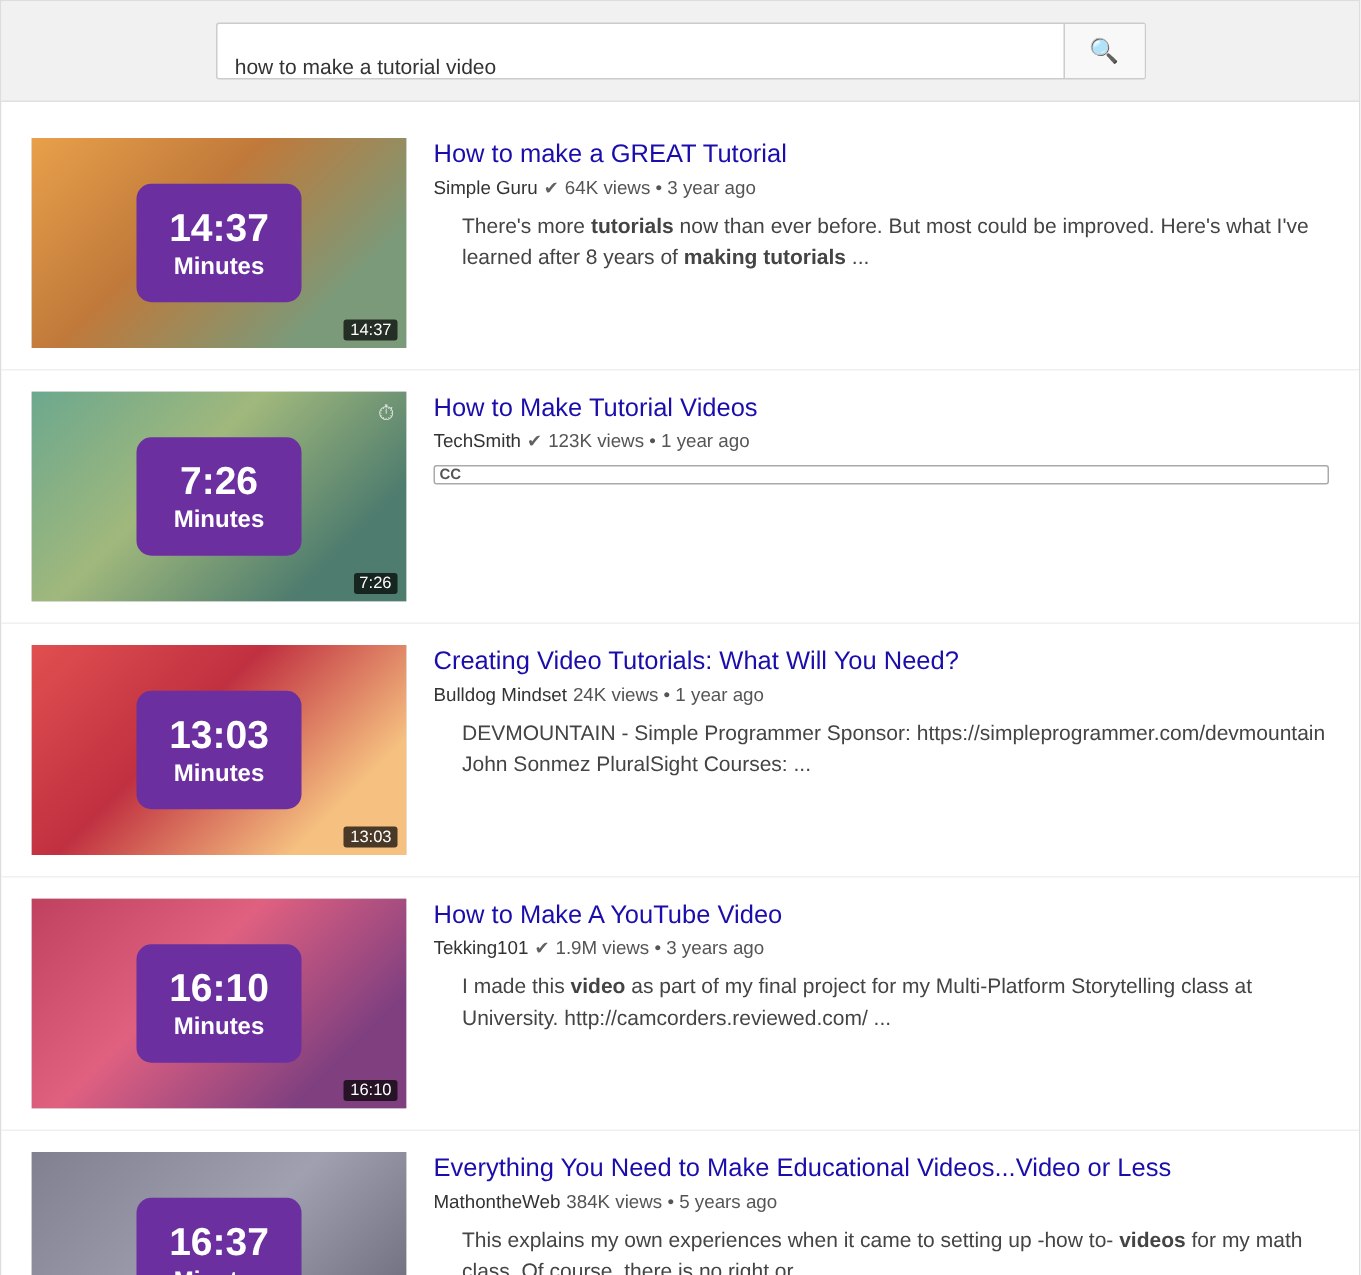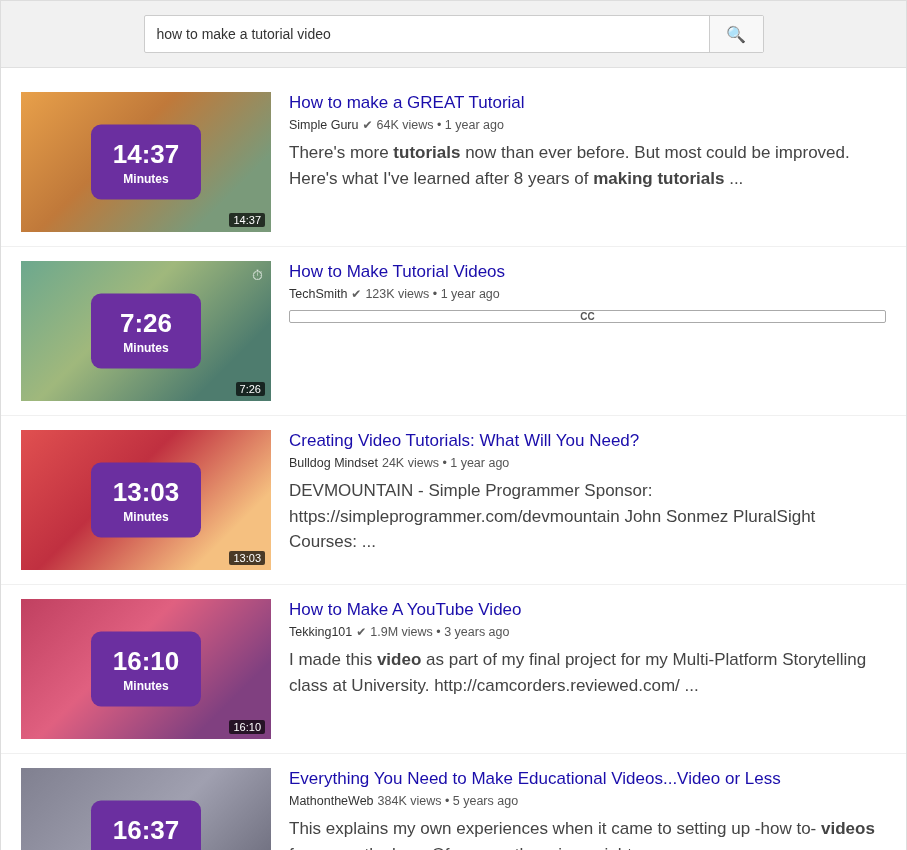--- a/index.html
+++ b/index.html
@@ -18,21 +18,21 @@
     .search-bar-area {
       background: #f1f1f1;
       padding: 14px 20px;
       display: flex;
       align-items: center;
       justify-content: center;
       border-bottom: 1px solid #e0e0e0;
     }
     .search-bar-container {
       display: flex;
-      align-items: center;
+      align-items: flex-end;
       background: #fff;
       border: 1px solid #ccc;
       border-radius: 2px;
       width: 620px;
       height: 38px;
     }
     .search-input {
       flex: 1;
       border: none;
       outline: none;
@@ -103,21 +103,21 @@
       text-align: center;
       min-width: 110px;
     }
     .thumbnail-overlay .time-val {
       font-size: 26px;
       font-weight: bold;
       color: #fff;
       display: block;
     }
     .thumbnail-overlay .time-label {
-      font-size: 12px;
+      font-size: 16px;
       font-weight: bold;
       color: #fff;
       display: block;
       margin-top: 2px;
     }
     .thumbnail-duration {
       position: absolute;
       bottom: 5px;
       right: 6px;
       background: rgba(0,0,0,0.7);
@@ -155,35 +155,35 @@
     }
     .result-meta .channel-name {
       color: #333;
       font-weight: 500;
     }
     .verified-icon {
       color: #606060;
       font-size: 12px;
     }
     .result-desc {
-      font-size: 17px;
+      font-size: 14px;
       color: #444;
       line-height: 1.5;
       margin-top: 4px;
+      margin-left: 19px;
     }
     .cc-badge {
       display: inline-block;
       border: 1px solid #aaa;
       border-radius: 2px;
       font-size: 10px;
       color: #555;
       padding: 0px 3px;
       margin-top: 5px;
       font-weight: bold;
-      text-align: center;
     }
   </style>
 </head>
 <body>
 
 <div class="page-wrapper">
 
   <div class="search-bar-area">
     <div class="search-bar-container">
       <input class="search-input" type="text" value="how to make a tutorial video" style="">
@@ -202,21 +202,21 @@
         <span class="time-label">Minutes</span>
       </div>
 
       <div class="thumbnail-duration">14:37</div>
     </div>
     <div class="result-info">
       <div class="result-title">How to make a GREAT Tutorial</div>
       <div class="result-meta">
         <span class="channel-name">Simple Guru</span>
         <span class="verified-icon">✔</span>
-        <span>64K views • 1 year ago</span>
+        <span>64K views • 3 year ago</span>
       </div>
       <div class="result-desc">There's more <b>tutorials</b> now than ever before. But most could be improved. Here's what I've learned after 8 years of <b>making tutorials</b> ...</div>
 
     </div>
   </div>
       <div class="result-item">
     <div class="thumbnail-wrapper">
       <div class="thumbnail-bg bg2"></div>
       <div class="thumbnail-overlay">
         <span class="time-val">7:26</span>

